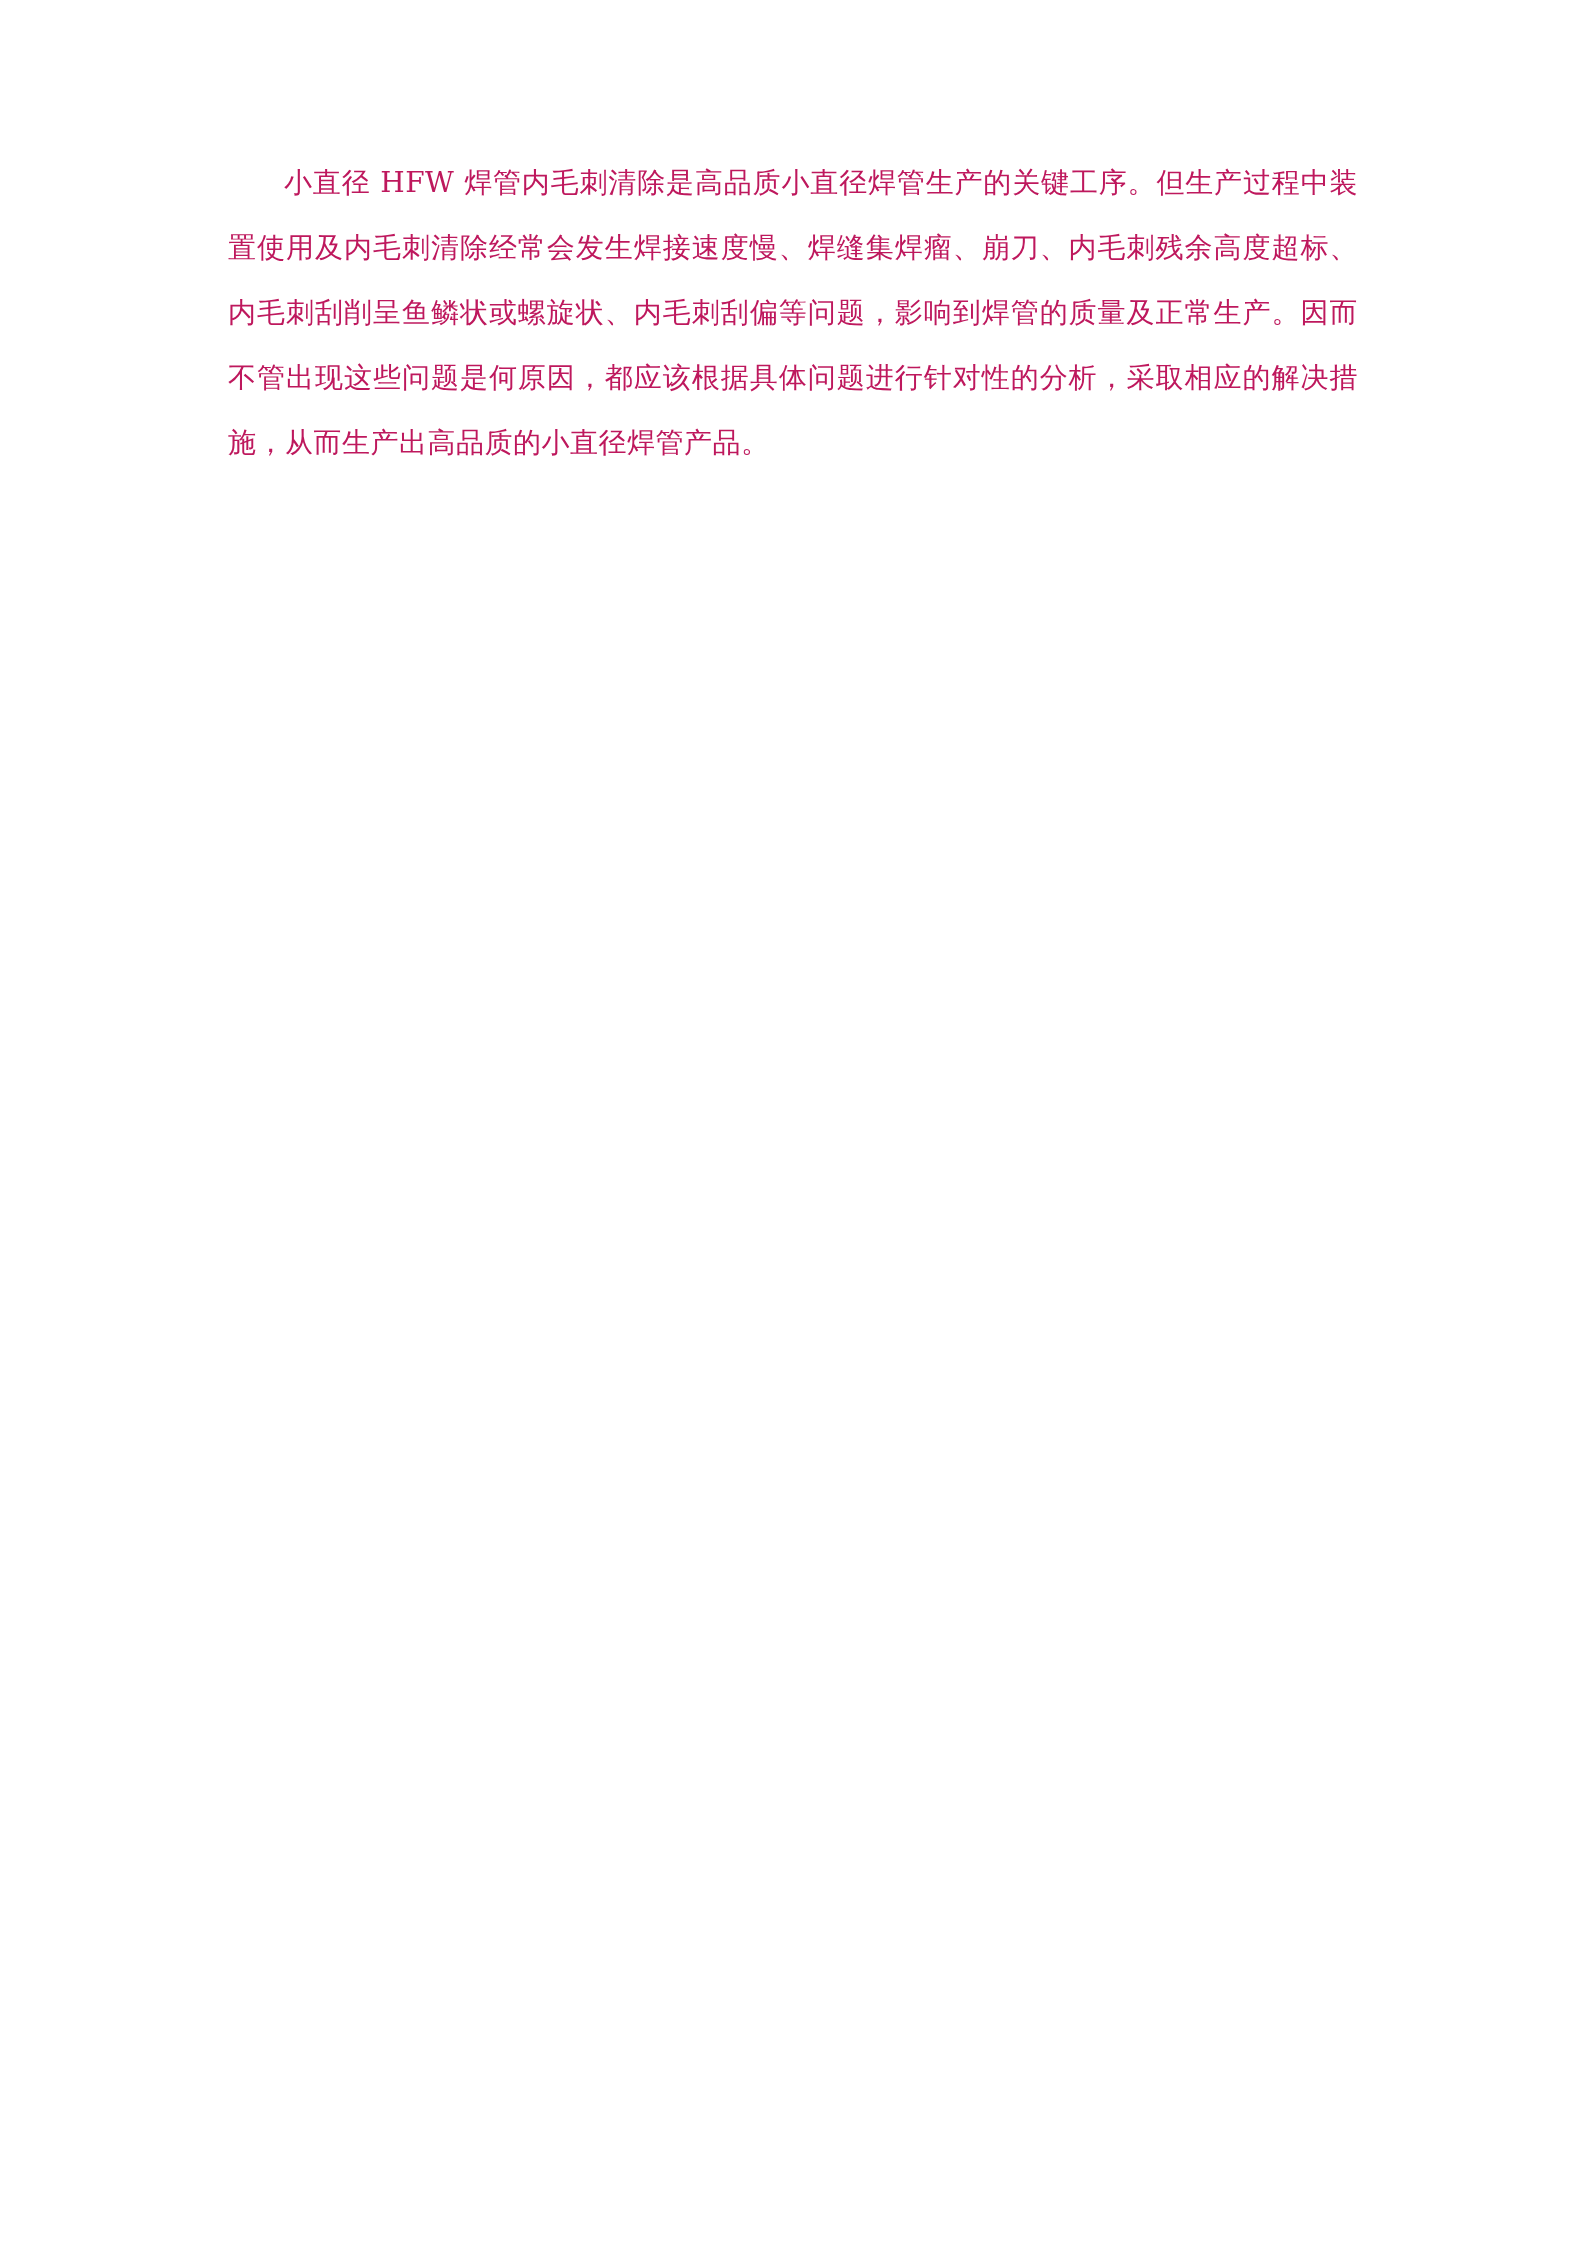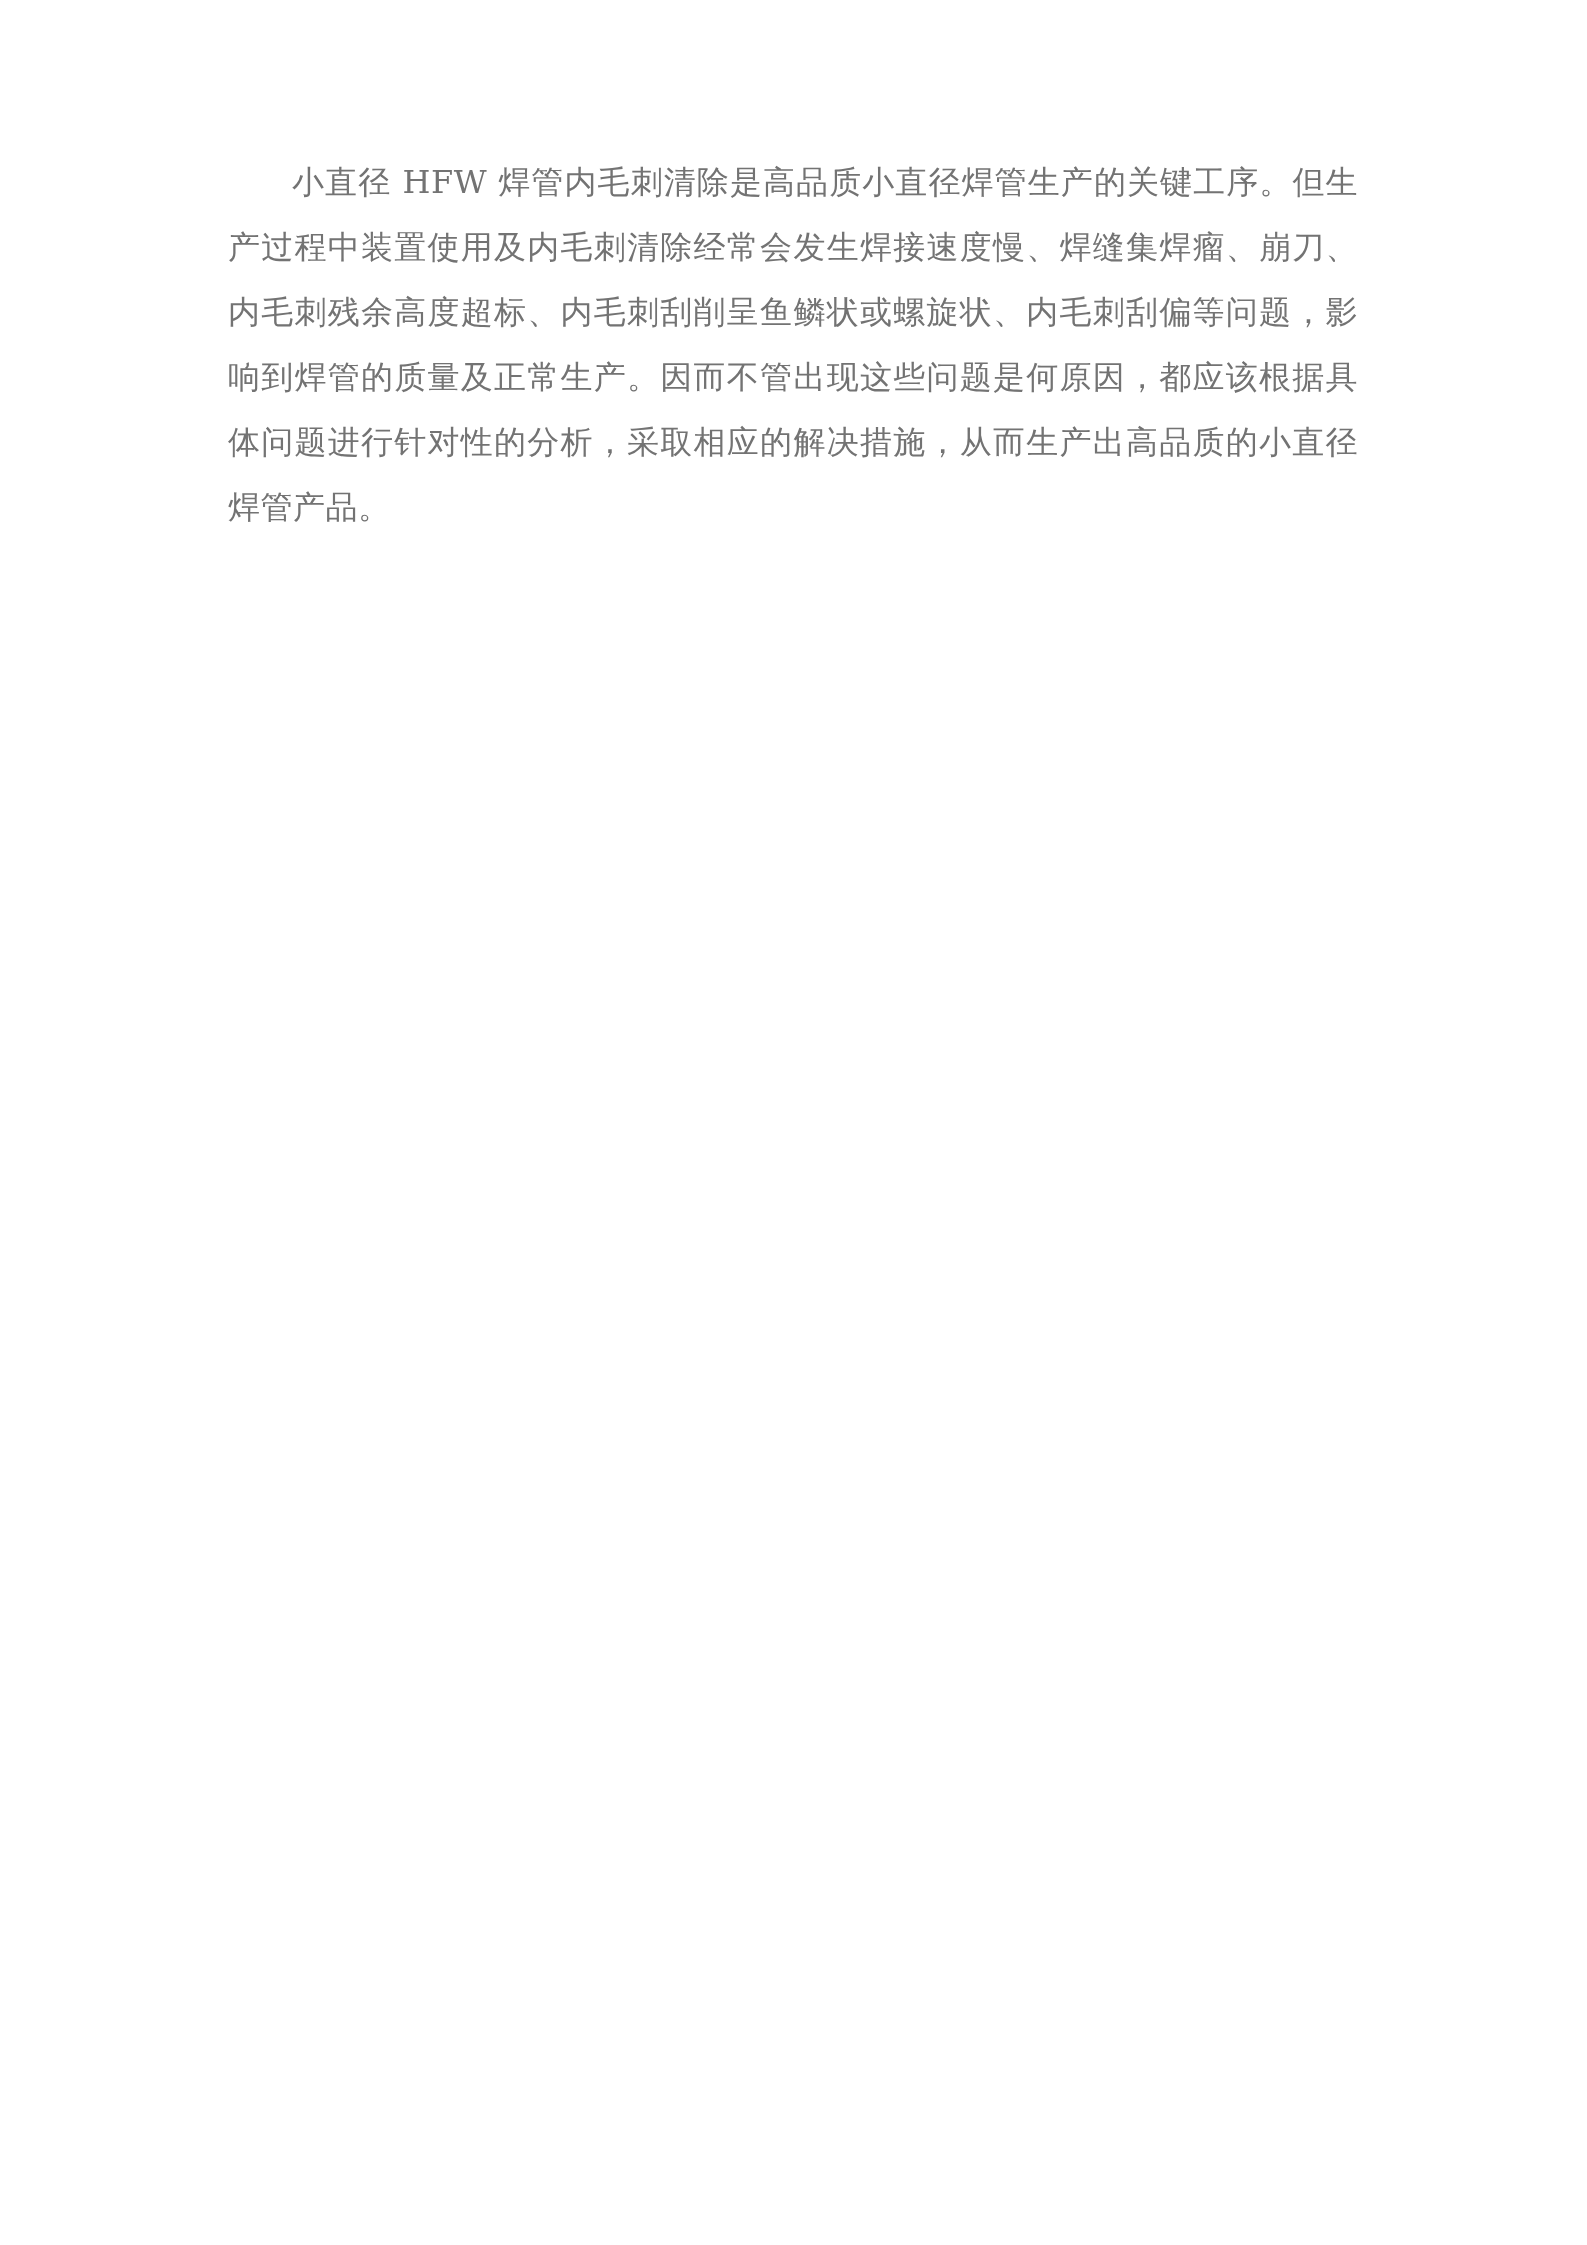--- a/index.html
+++ b/index.html
@@ -17,23 +17,23 @@
     overflow: hidden;
   }
   .content {
     position: absolute;
     left: 228px;
     top: 150px;
     width: 1130px;
   }
   .body-paragraph {
     font-family: "DejaVu Serif", "Liberation Serif", serif;
-    font-size: 32px;
+    font-size: 28px;
     line-height: 65px;
-    color: #737373;
+    color: #be185d;
     text-align: justify;
     text-justify: inter-character;
     text-indent: 2em;
     letter-spacing: 0.5px;
     margin: 0;
     word-break: break-all;
   }
 </style>
 </head>
 <body>

